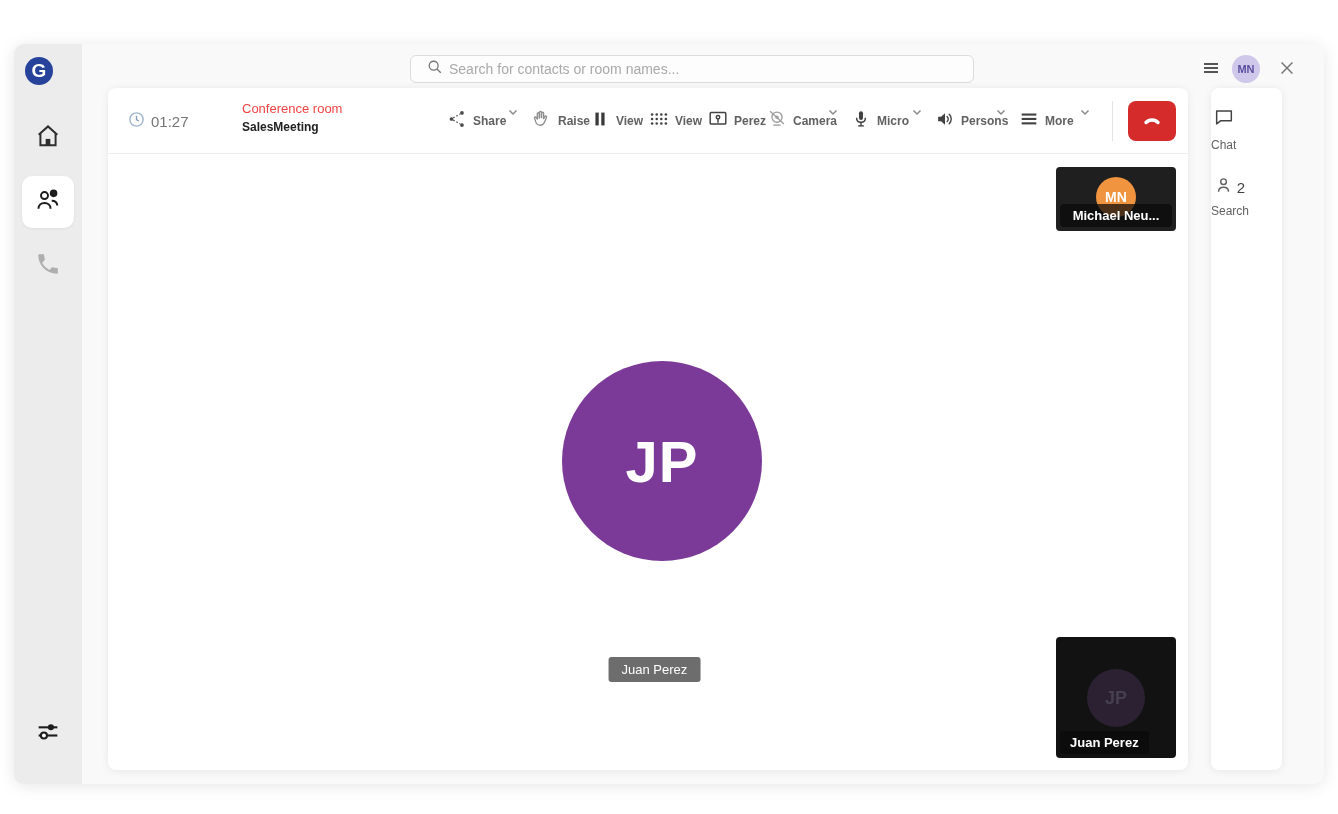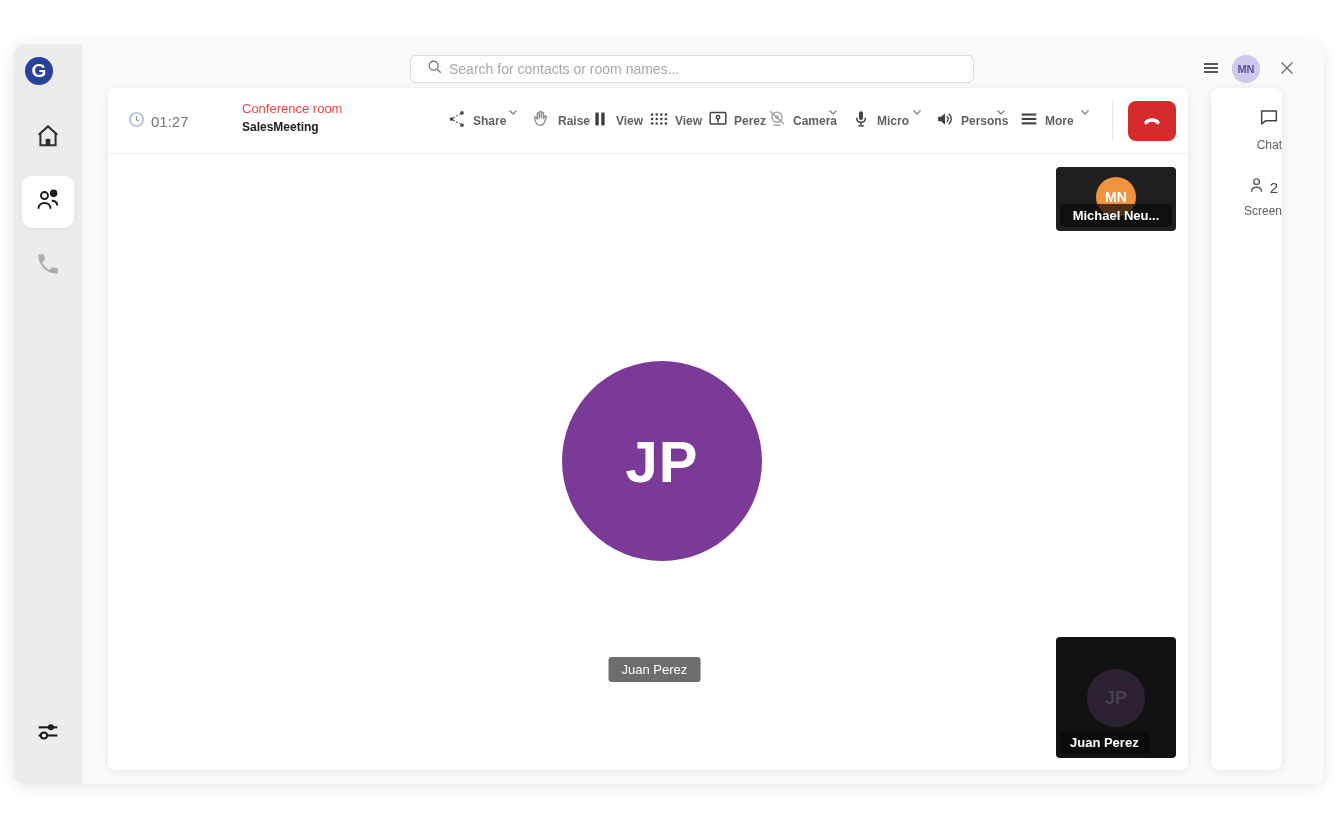--- a/index.html
+++ b/index.html
@@ -48,21 +48,21 @@
   .thumb-top { top:13px; width:120px; height:64px; background:#1f1f1f; }
   .thumb-bottom { top:483px; width:120px; height:121px; background:#121212; }
   .thumb-avatar { position:absolute; left:50%; transform:translateX(-50%); border-radius:50%; display:flex; align-items:center; justify-content:center; font-weight:bold; color:#ffffff; }
   .thumb-top .thumb-avatar { top:10px; width:40px; height:40px; font-size:14px; }
   .thumb-bottom .thumb-avatar { top:32px; width:58px; height:58px; font-size:18px; color:#46404e; }
   .thumb-label { position:absolute; bottom:4px; background:rgba(10,10,10,0.72); color:#ffffff; font-weight:bold; font-size:13px; border-radius:4px; padding:4px 0; white-space:nowrap; overflow:hidden; }
   .thumb-top .thumb-label { left:4px; right:4px; text-align:center; }
   .thumb-bottom .thumb-label { left:4px; padding:4px 10px; }
 
   
-  .right-panel { position:absolute; left:1197px; top:44px; width:71px; height:682px; background:#ffffff; border-radius:8px; box-shadow:0 1px 8px rgba(0,0,0,0.08); display:flex; flex-direction:column; align-items:flex-end; padding-top:18px; }
+  .right-panel { position:absolute; left:1197px; top:44px; width:71px; height:682px; background:#ffffff; border-radius:8px; box-shadow:0 1px 8px rgba(0,0,0,0.08); display:flex; flex-direction:column; align-items:flex-start; padding-top:18px; }
   .rp-item { display:flex; flex-direction:column; align-items:center; gap:6px; cursor:pointer; margin-bottom:24px; }
   .rp-item .lbl { font-size:12px; color:#616161; }
   .rp-count-row { display:flex; align-items:center; gap:3px; color:#424242; font-size:15px; }
 </style>
 </head>
 <body>
 
 <div class="window">
 
   <div class="rail">
@@ -333,17 +333,17 @@
     <div class="rp-item">
       <span class="rp-count-row">
         <span>
           <svg viewBox="0 0 20 20" width="19" height="19" fill="none" stroke="#616161" stroke-width="1.5">
               <circle cx="9" cy="6" r="3"></circle>
               <path d="M3.8 16.5c0-3 2.3-4.6 5.2-4.6s5.2 1.6 5.2 4.6"></path>
             </svg>
         </span>
         <span>2</span>
       </span>
-      <span class="lbl">Screen</span>
+      <span class="lbl">Search</span>
     </div>
   </div>
 
 </div>
 
 </body></html>

